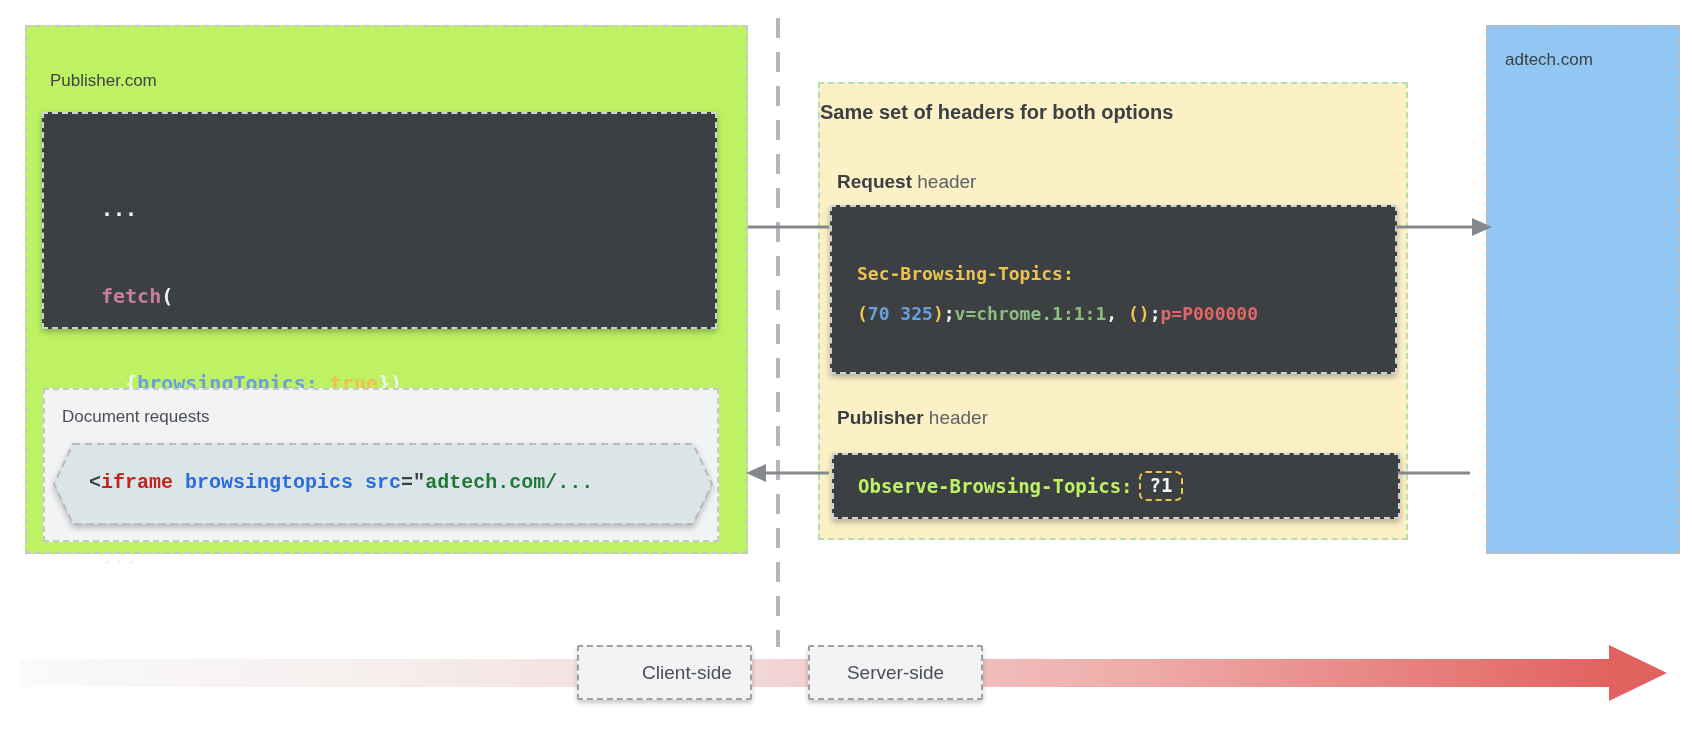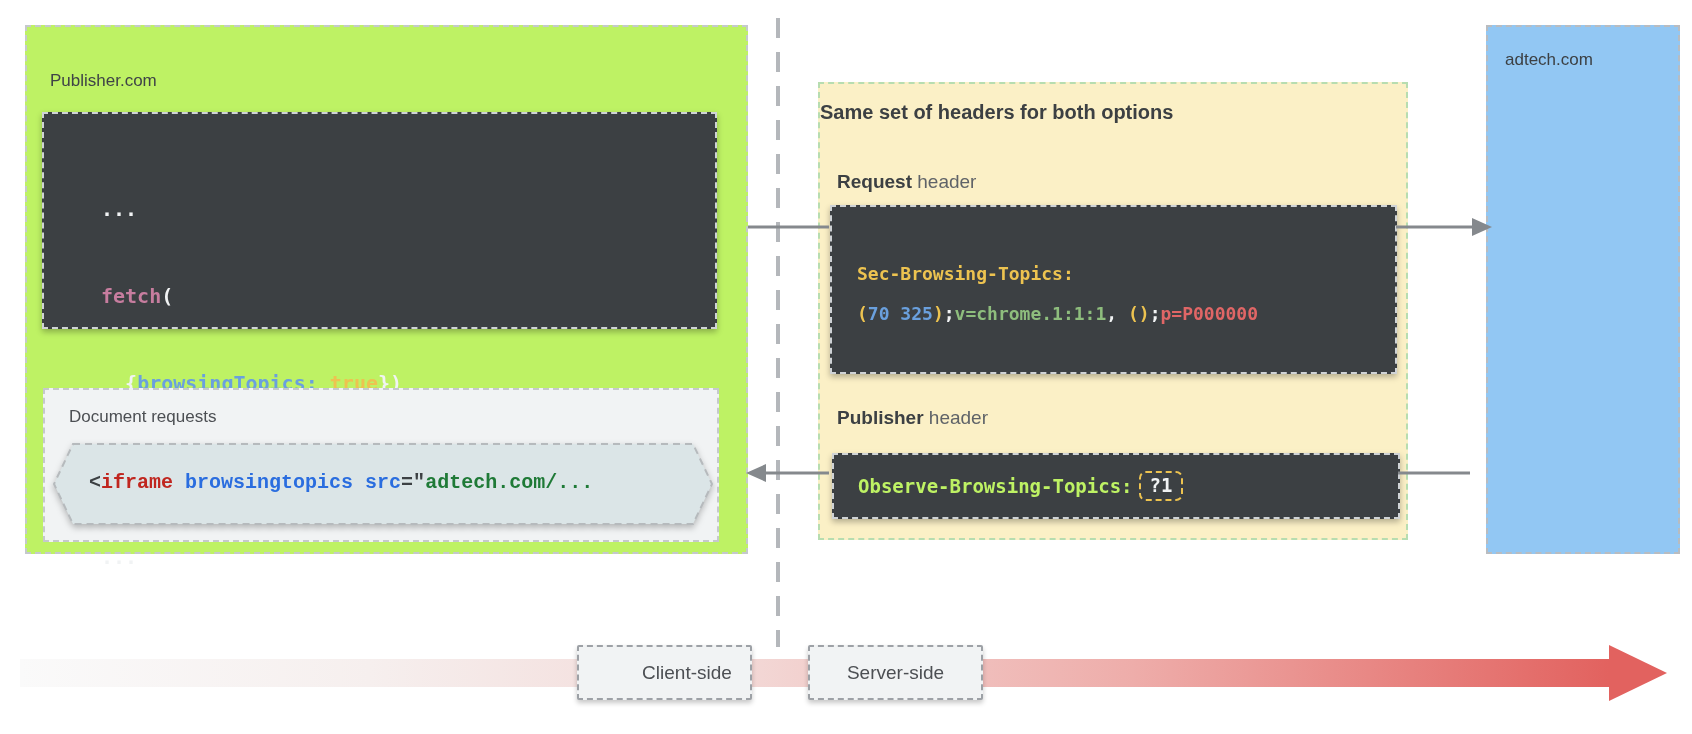--- a/index.html
+++ b/index.html
@@ -22,21 +22,21 @@
     position:absolute;background:#3c4043;border:2px dashed #cfd3d6;box-sizing:border-box;
     box-shadow:0 3px 6px rgba(0,0,0,0.28);
     font-family:"DejaVu Sans Mono",monospace;font-weight:700;white-space:pre;
   }
   .fetch-block{left:15px;top:85px;width:675px;height:217px;padding:23px 0 0 57px;font-size:20px;line-height:29px;}
   .code-line{white-space:pre;}
   .doc-box{
     position:absolute;left:16px;top:361px;width:676px;height:154px;
     background:#f1f3f4;border:2px dashed #c5c9cc;box-sizing:border-box;
   }
-  .doc-label{position:absolute;left:24px;top:17px;font-size:17px;color:#4c4f53;}
+  .doc-label{position:absolute;left:17px;top:17px;font-size:17px;color:#4c4f53;}
   .hexagon-svg{position:absolute;left:7px;top:53px;filter:drop-shadow(0 3px 3px rgba(0,0,0,0.25));}
   .iframe-line{
     position:absolute;left:44px;top:81px;font-family:Liberation Mono, monospace;
     font-weight:700;font-size:20px;white-space:pre;
   }
   
   .yellow-box{
     position:absolute;left:818px;top:82px;width:590px;height:458px;
     background:#fbf0c6;border:2px dashed #b7ddb0;box-sizing:border-box;
   }

